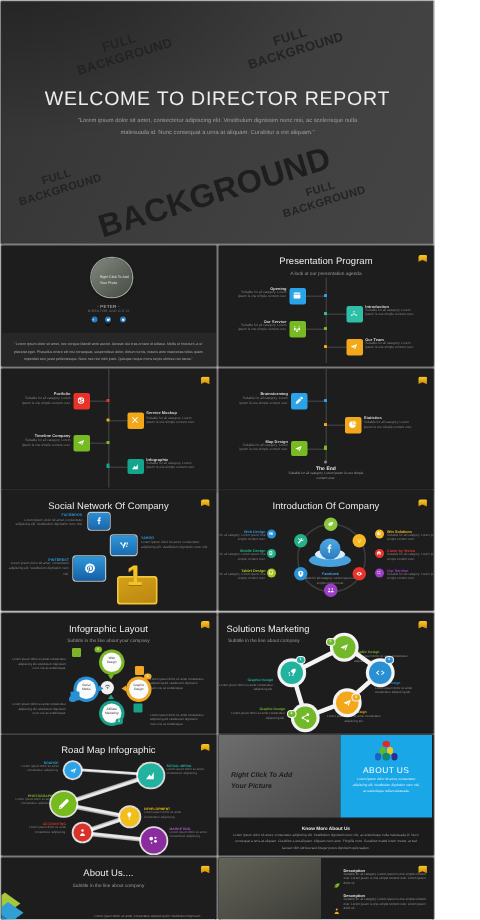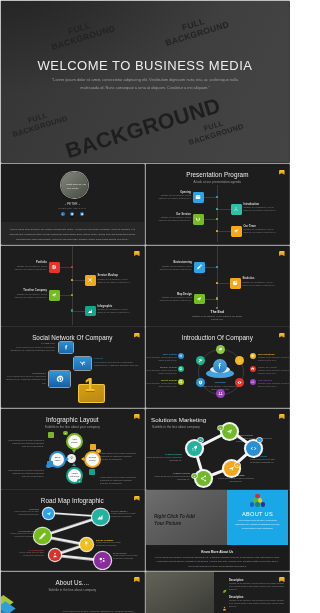--- a/index.html
+++ b/index.html
@@ -151,21 +151,21 @@
     <div class="wm" style="left:48px;top:23px;width:64px;font-size:8.6px;transform:rotate(-17deg);">FULL
 BACKGROUND</div>
     <div class="wm" style="left:162px;top:19px;width:64px;font-size:8.6px;transform:rotate(-17deg);">FULL
 BACKGROUND</div>
     <div class="wm" style="left:6px;top:113px;width:64px;font-size:7.4px;transform:rotate(-17deg);">FULL
 BACKGROUND</div>
     <div class="wm" style="left:182px;top:121px;width:64px;font-size:7.4px;transform:rotate(-17deg);">FULL
 BACKGROUND</div>
     <div class="wm" style="left:62px;top:116px;width:156px;font-size:21.5px;transform:rotate(-17deg);color:#1e1e1e;">BACKGROUND</div>
 
-    <div class="hero-title">WELCOME TO BUSINESS MEDIA</div>
+    <div class="hero-title">WELCOME TO DIRECTOR REPORT</div>
     <div class="hero-sub">"Lorem ipsum dolor sit amet, consectetur adipiscing elit. Vestibulum dignissim nunc nisi, ac scelerisque nulla malesuada id. Nunc consequat a urna at aliquam. Curabitur a est aliquam."</div>
     <div class="hero-social"></div>
   </div>
 
   <div class="slide col-l r1">
     <div class="pf-circle">
       <span>Right Click To Add
 Your Photo</span>
     </div>
     <div class="pf-name">- PETER -</div>

